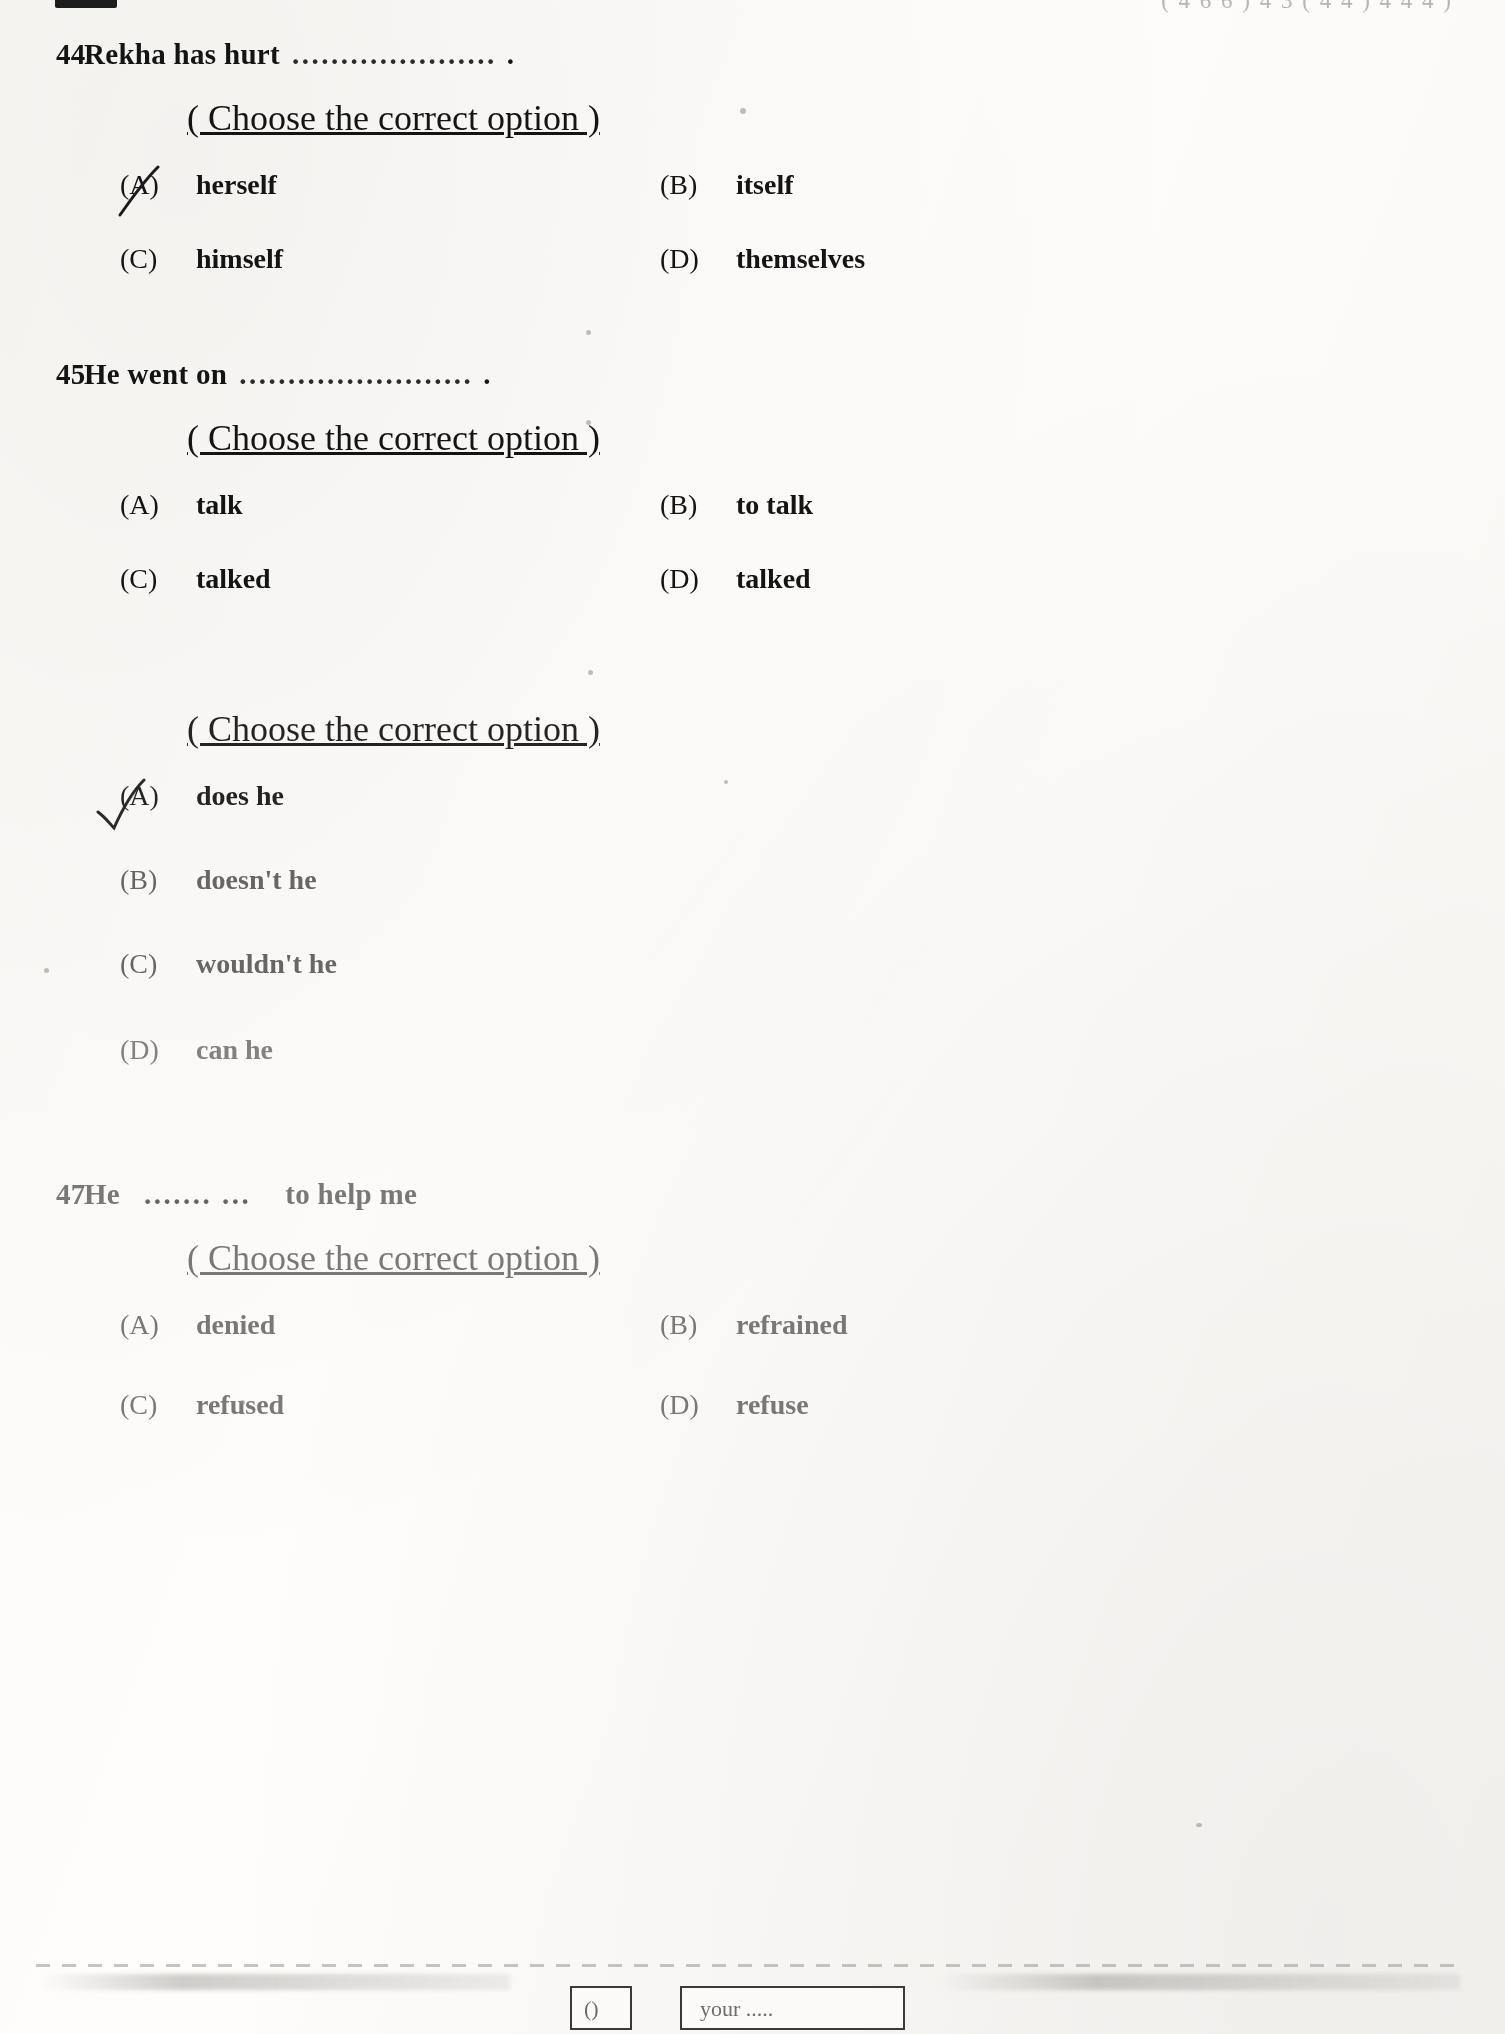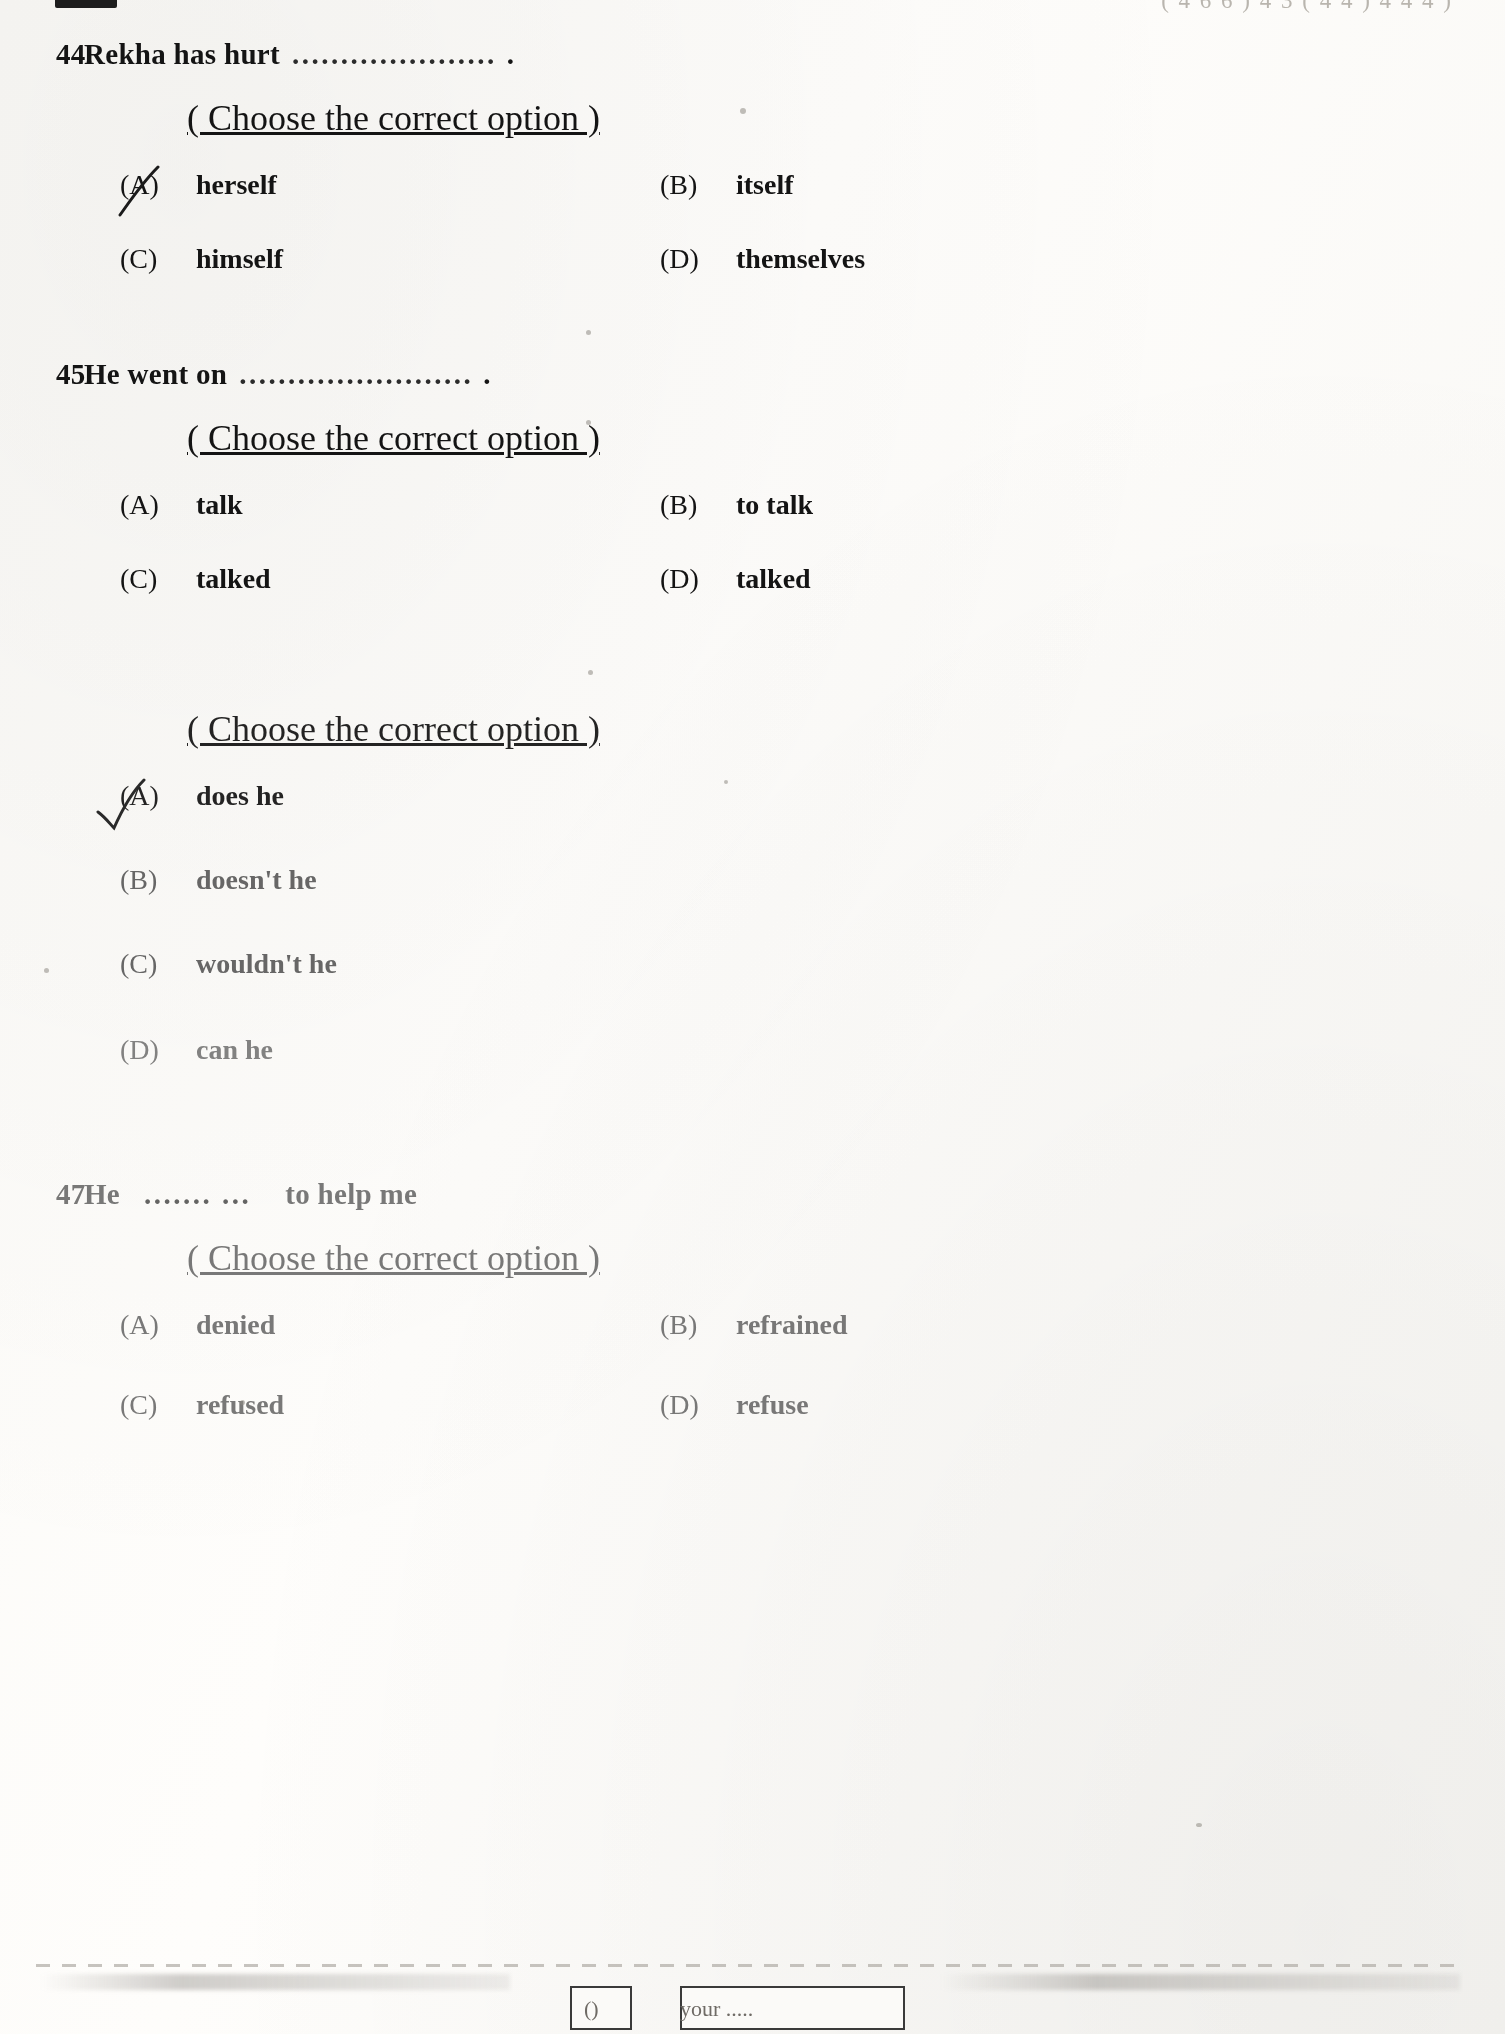--- a/index.html
+++ b/index.html
@@ -315,16 +315,16 @@
   <div class="speck" style="left:1196px; top:1823px; width:6px; height:4px;"></div>
   <div class="speck" style="left:44px; top:968px; width:5px; height:5px;"></div>
 
   <div class="footer-strip">
     <div class="smudge" style="left:40px; width:470px;"></div>
     <div class="smudge" style="left:940px; width:520px;"></div>
     <div class="footer-dash"></div>
     <div class="footer-box small"></div>
     <div class="footer-box big"></div>
     <div class="footer-text" style="left:584px;">()</div>
-    <div class="footer-text" style="left:680px;">your  .....</div>
+    <div class="footer-text" style="left:700px;">your  .....</div>
   </div>
 
 </div>
 
 </body></html>

